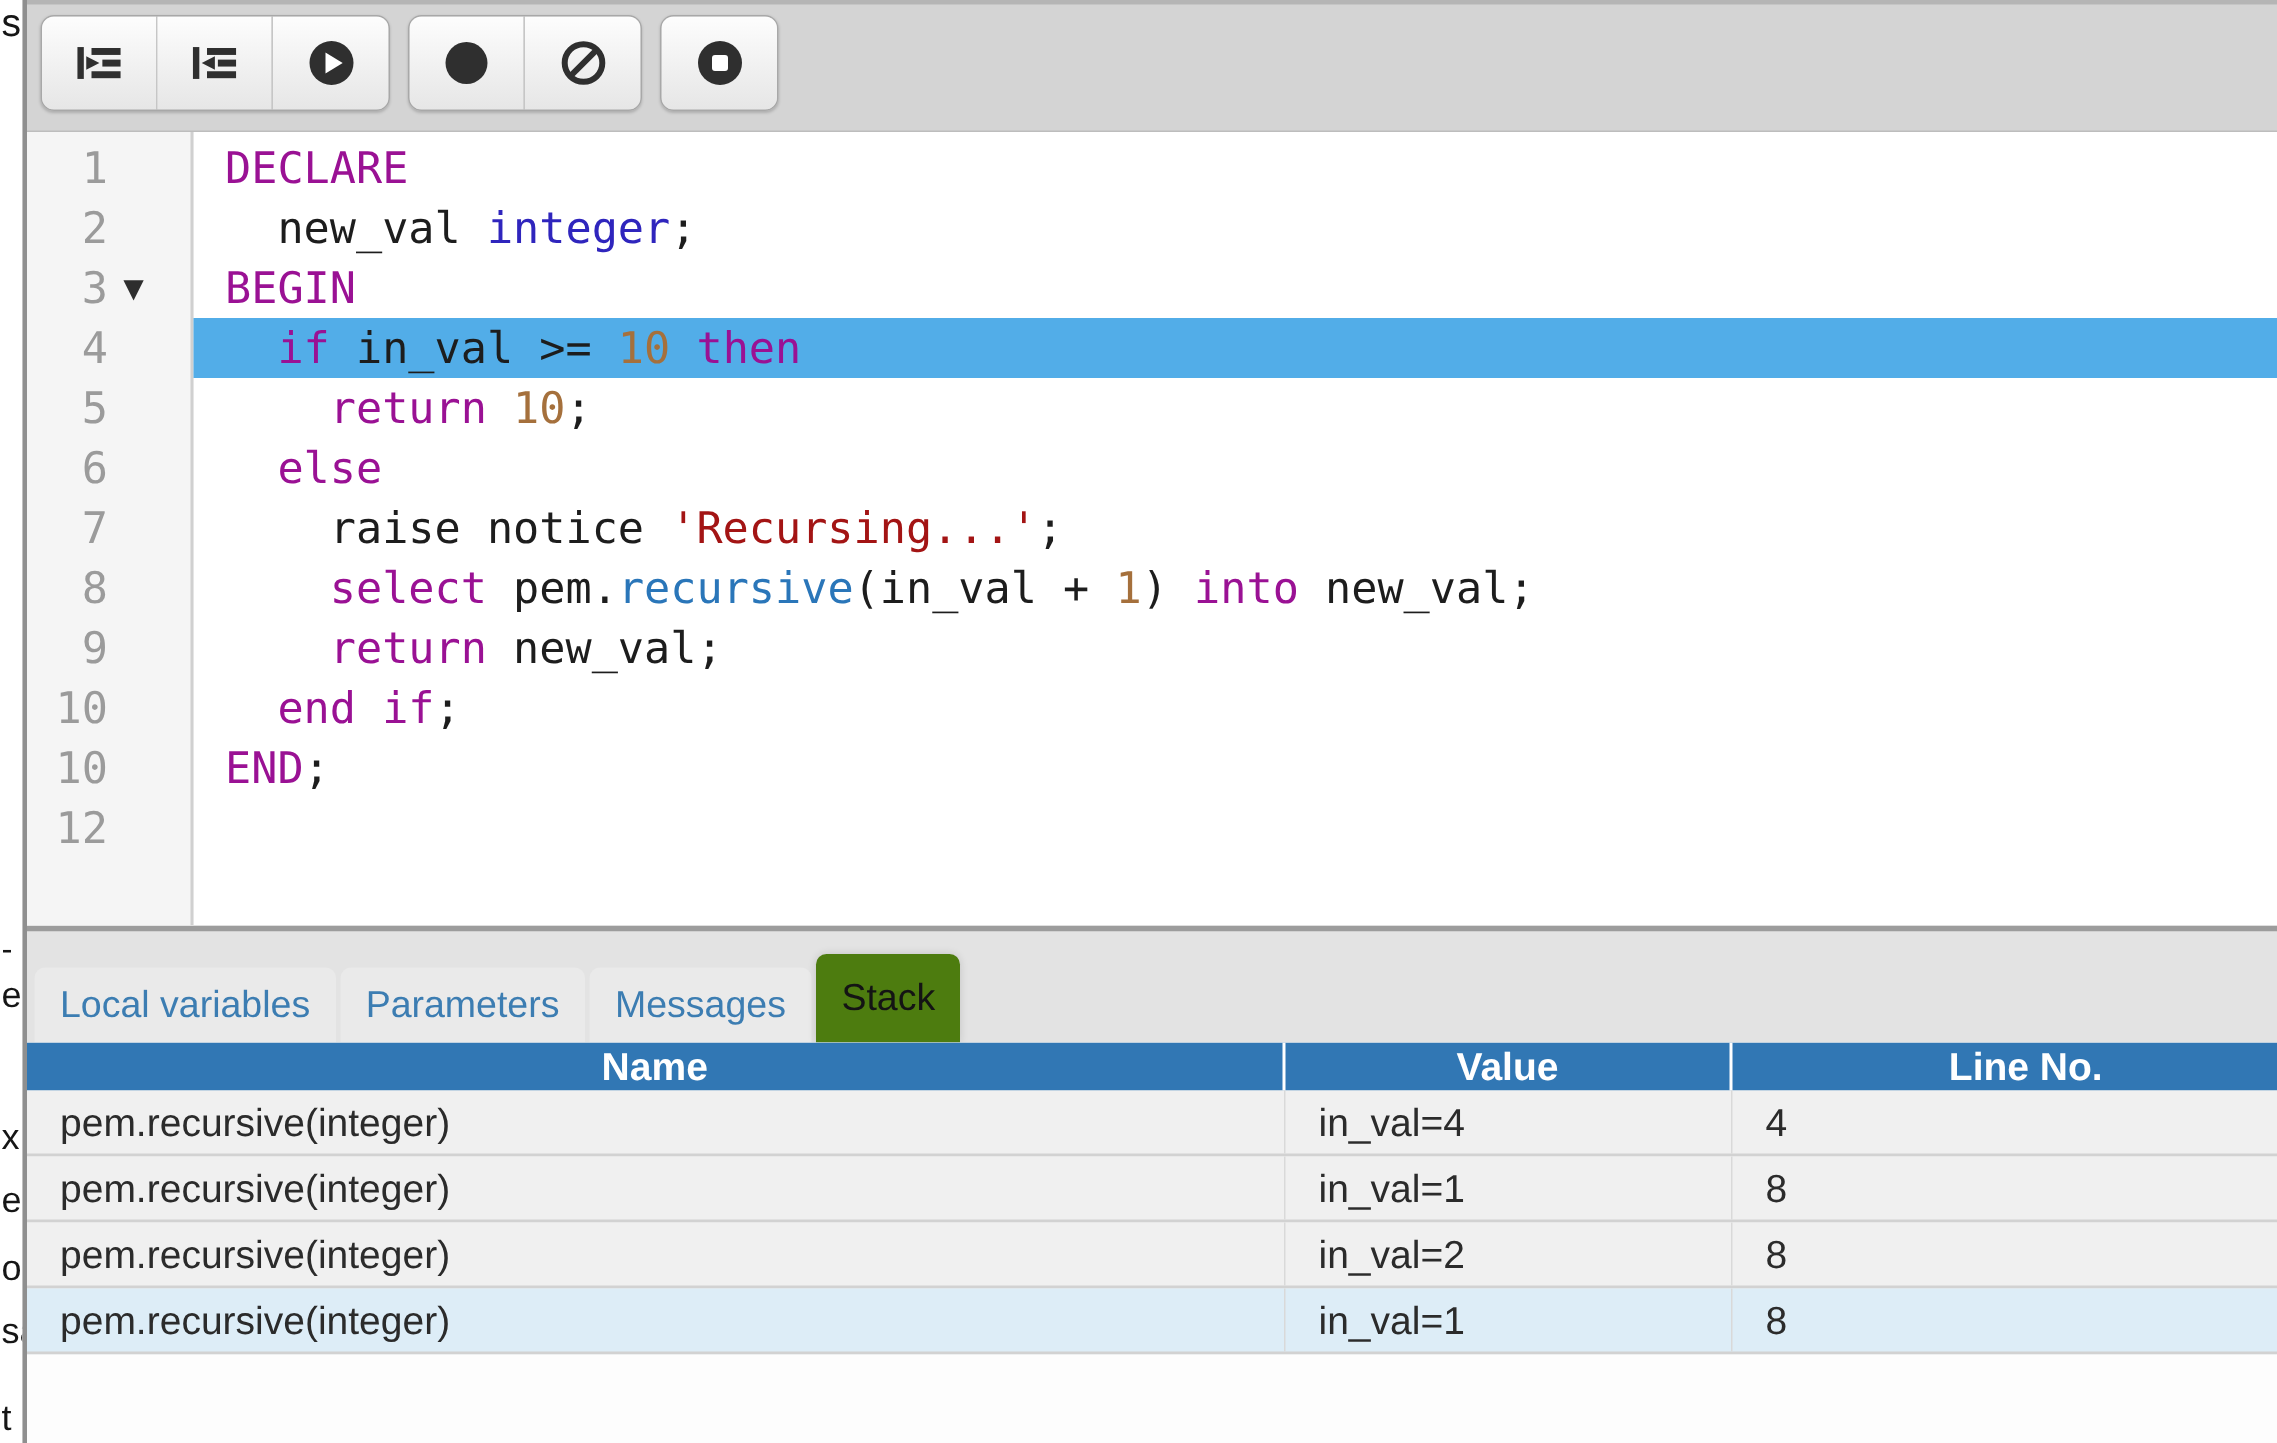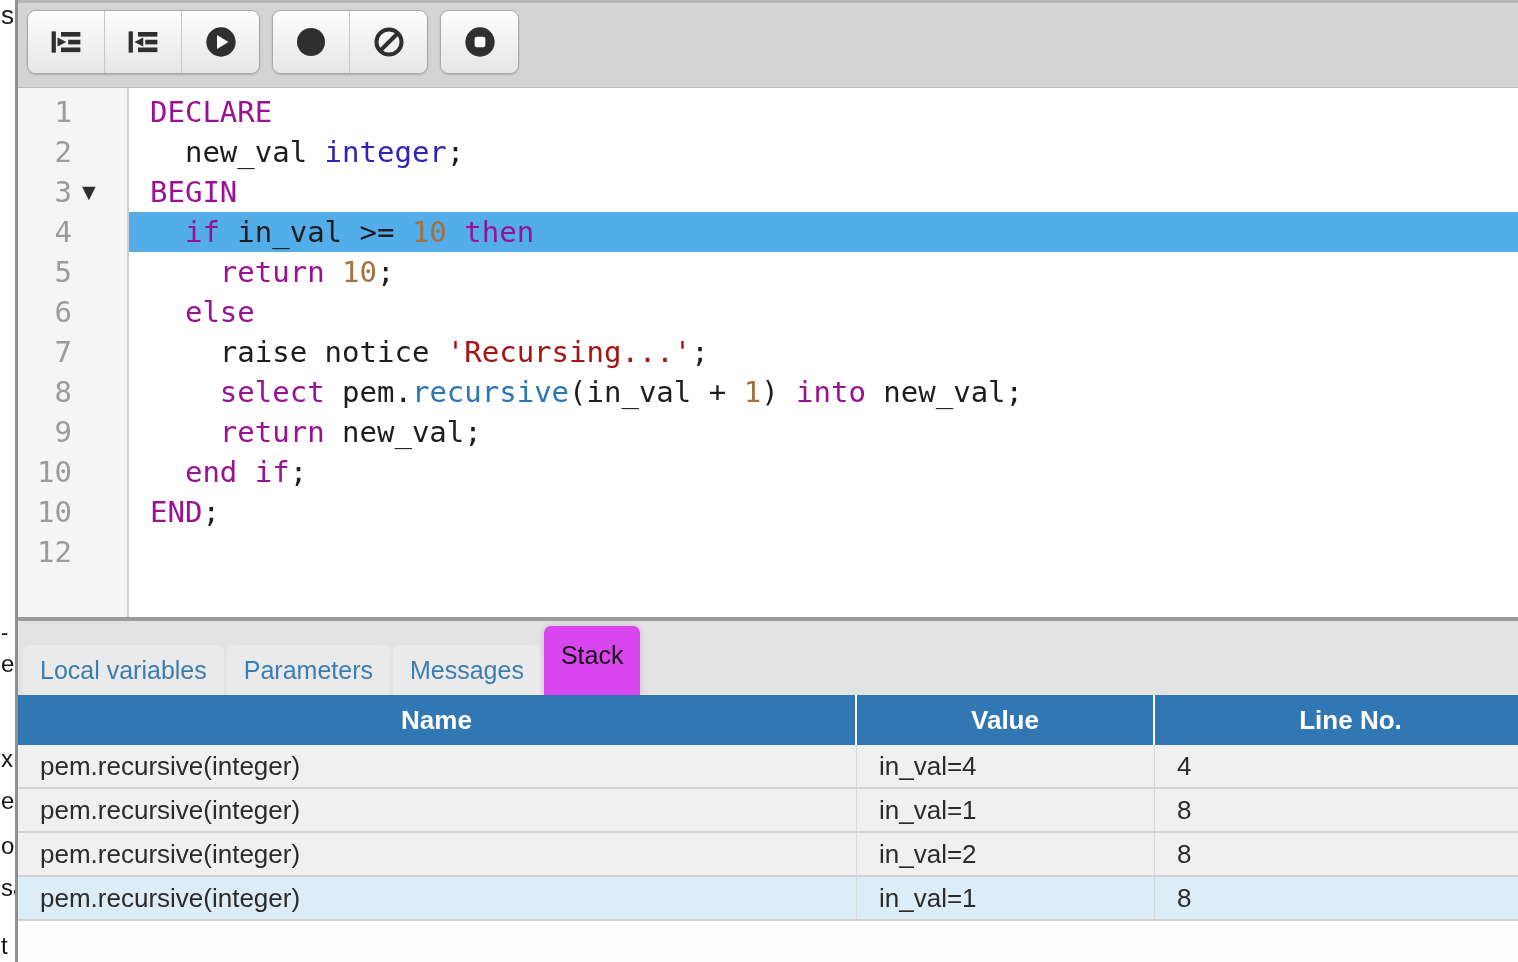--- a/index.html
+++ b/index.html
@@ -70,28 +70,28 @@
   
   .bottom-panel { flex:1; background:#e3e3e3; display:flex; flex-direction:column; overflow:hidden; }
   .tabbar { height:74px; flex:none; display:flex; align-items:flex-end; padding-left:5px; }
   .tab {
     height:50px; line-height:50px; flex:none;
     background:#eaeaea; border-radius:7px 7px 0 0;
     color:var(--tabblue); font-size:25px; padding:0 17px; margin-right:3px;
     cursor:pointer; white-space:nowrap;
   }
   .tab.active {
-    height:69px; line-height:59px; background:#d946ef; color:#141414;
+    height:59px; line-height:59px; background:#4d7c0f; color:#141414;
     box-shadow:0 0 6px rgba(0,0,0,.14);
   }
 
   
   .table { flex:1; background:#fbfbfb; display:flex; flex-direction:column; overflow:hidden; }
   .thead {
-    height:50px; flex:none; background:var(--headerbg);
+    height:32px; flex:none; background:var(--headerbg);
     display:flex; color:#ffffff; font-weight:bold; font-size:26px;
   }
   .th {
     display:flex; align-items:center; justify-content:center;
     border-right:2px solid #ffffff; box-sizing:border-box;
   }
   .th:last-child { border-right:none; }
   .col-name  { width:839px; flex:none; }
   .col-value { width:298px; flex:none; }
   .col-line  { flex:1;padding-left:28px; }

